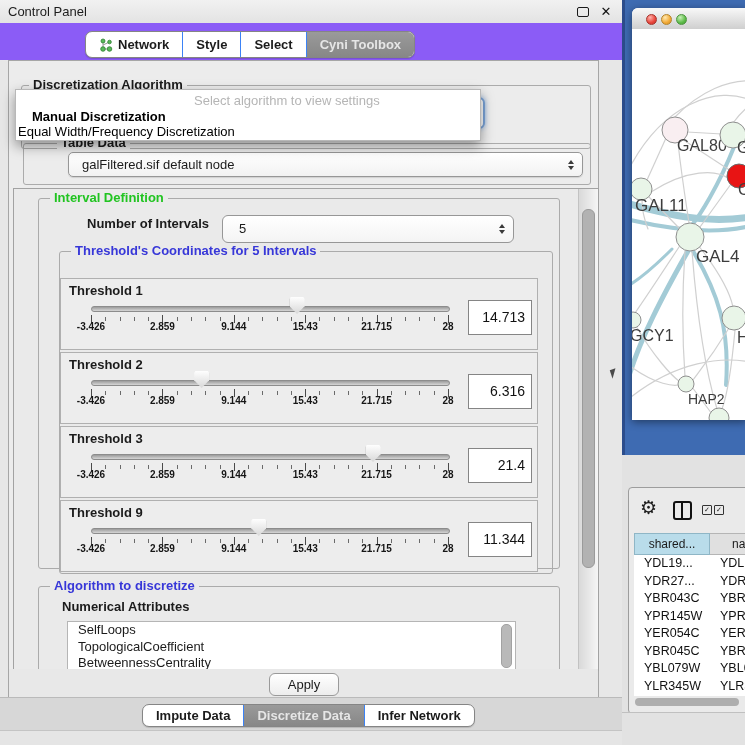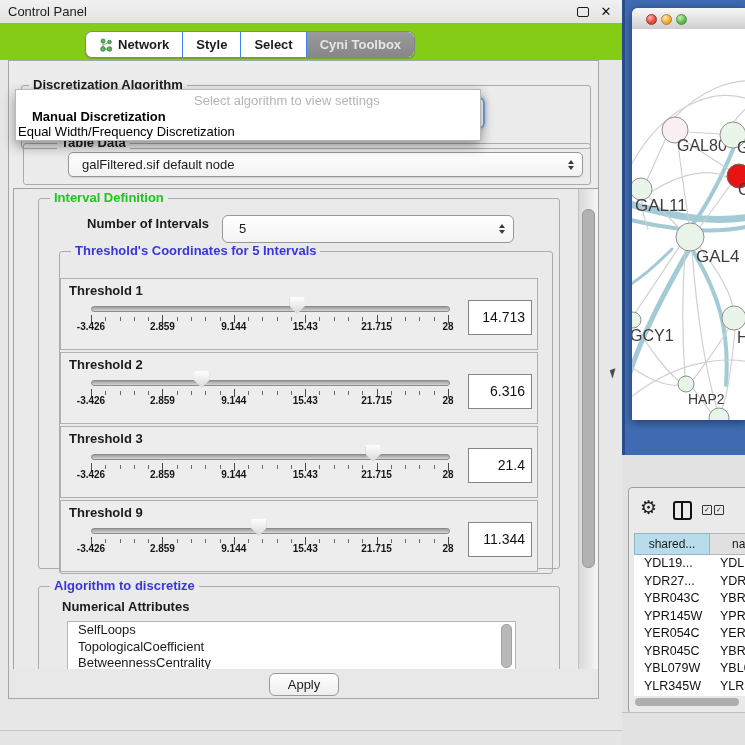--- a/index.html
+++ b/index.html
@@ -7,21 +7,21 @@
        font-family:"Liberation Sans","DejaVu Sans",sans-serif;color:#1b1b1b;
        -webkit-font-smoothing:antialiased;}
 
   
   .titlebar{position:absolute;left:0;top:0;width:622px;height:23px;
     background:linear-gradient(#f1f1f1,#e3e3e3);border-bottom:1px solid #bcbcbc;}
   .tb-title{position:absolute;left:8px;top:0;line-height:23px;font-size:13px;color:#1c1c1c;}
   .float-btn{position:absolute;left:577px;top:7px;width:10px;height:8px;border:1.5px solid #1a1a1a;border-radius:2px;background:transparent;}
   .close-btn{position:absolute;left:597px;top:2px;width:18px;height:18px;font-size:13px;font-weight:bold;text-align:center;line-height:19px;color:#111;}
 
-  .tabrow{position:absolute;left:0;top:23px;width:622px;height:37px;background:#84cc16;text-decoration:underline;}
+  .tabrow{position:absolute;left:0;top:23px;width:622px;height:37px;background:#8b5cf6;text-decoration:underline;}
   .seg{display:inline-flex;background:#fff;border:1px solid #858585;border-radius:7px;overflow:hidden;
        font-size:13px;font-weight:bold;color:#1b1b1b;box-shadow:0 1px 1px rgba(0,0,0,.15);}
   .seg .tab{padding:0 13px;display:flex;align-items:center;gap:5px;white-space:nowrap;}
   .seg .tab + .tab{border-left:1px solid #3b82f6;}
   .seg .tab.sel{background:linear-gradient(#9a9a9a,#878787);color:#e6e6e6;}
   .seg.top{position:absolute;left:85px;top:8px;height:25px;}
   .seg.top .tab{line-height:25px;}
   .seg.bottom{position:absolute;left:142px;top:6px;height:21px;}
   .seg.bottom .tab{line-height:21px;}
 
@@ -382,20 +382,33 @@
       <div class="vtrack">
         <div class="vthumb"></div>
       </div>
     </div>
 
     <div class="apply-row">
       <div class="push">Apply</div>
     </div>
   </div>
 
+  <div class="bottombar">
+    <div class="seg bottom">
+      <div class="tab">
+          <span>Impute Data</span>
+        </div>
+      <div class="tab sel">
+          <span>Discretize Data</span>
+        </div>
+      <div class="tab">
+          <span>Infer Network</span>
+        </div>
+    </div>
+  </div>
   <div class="bottomstrip"></div>
 
   <div class="cursor"></div>
 
   <div class="rightcol"></div>
 
   <div class="netpanel"></div>
   <div class="macwin">
     <div class="mactitle">
       <div class="light red"></div>

